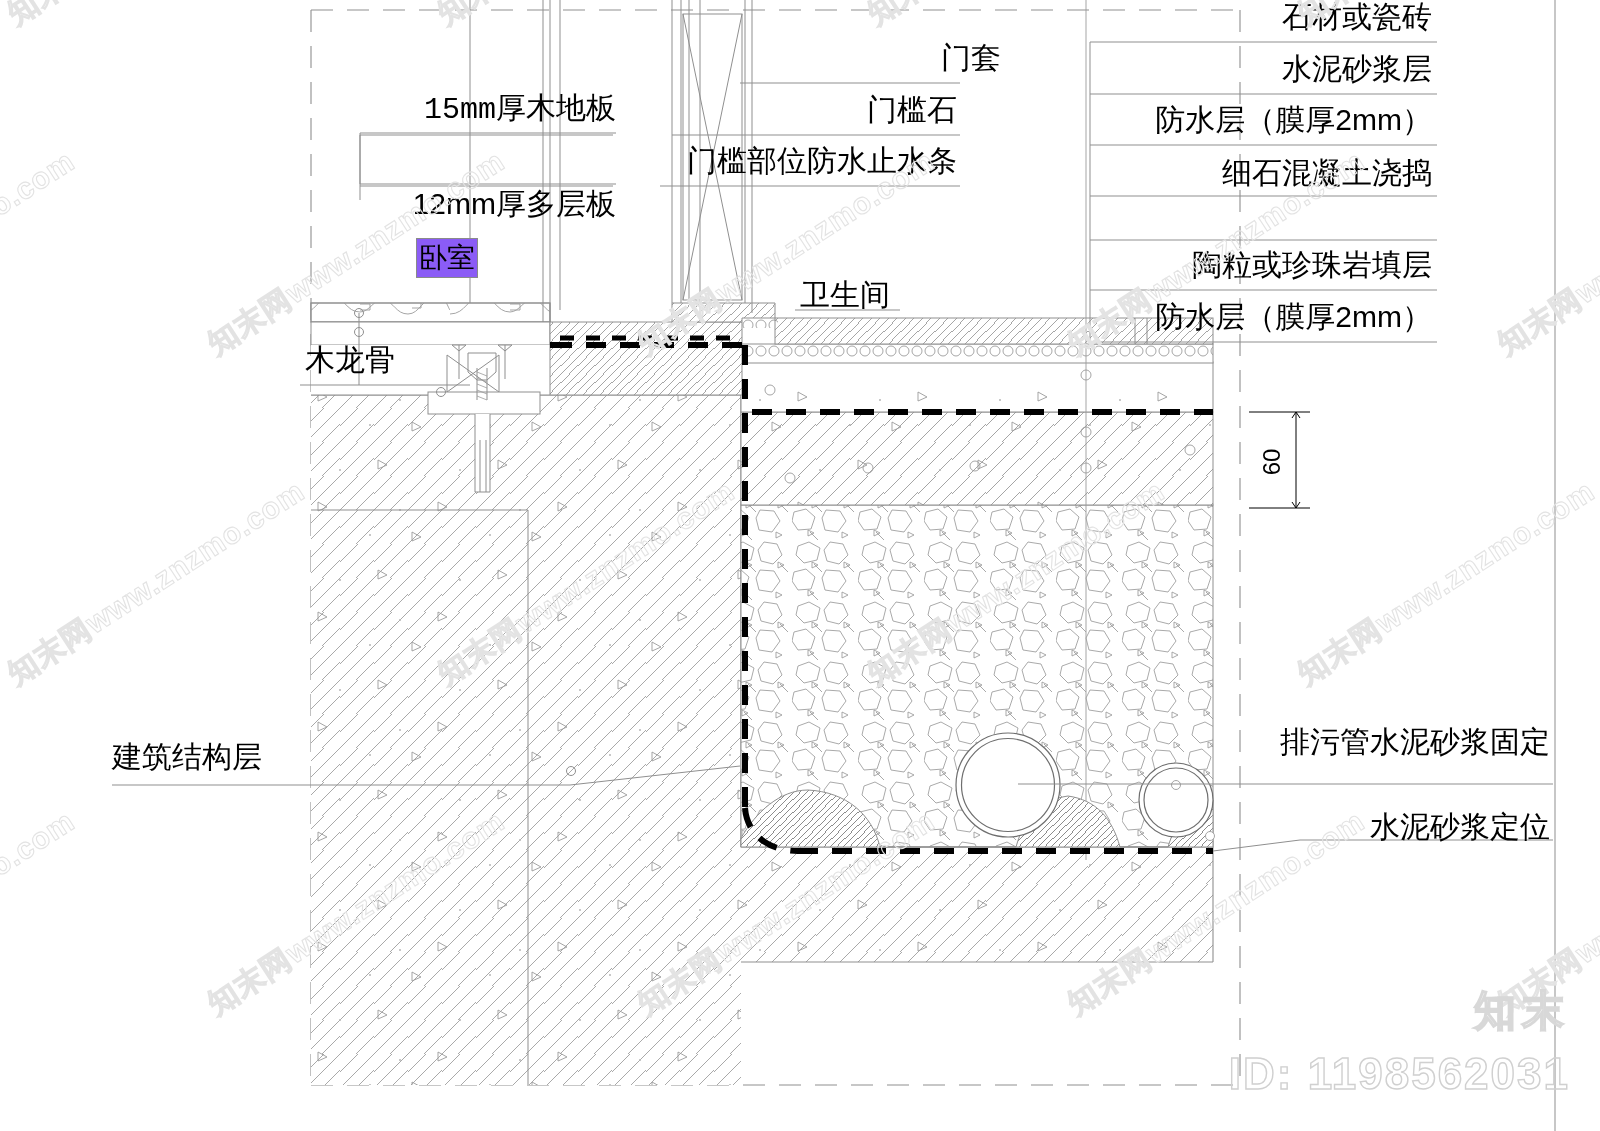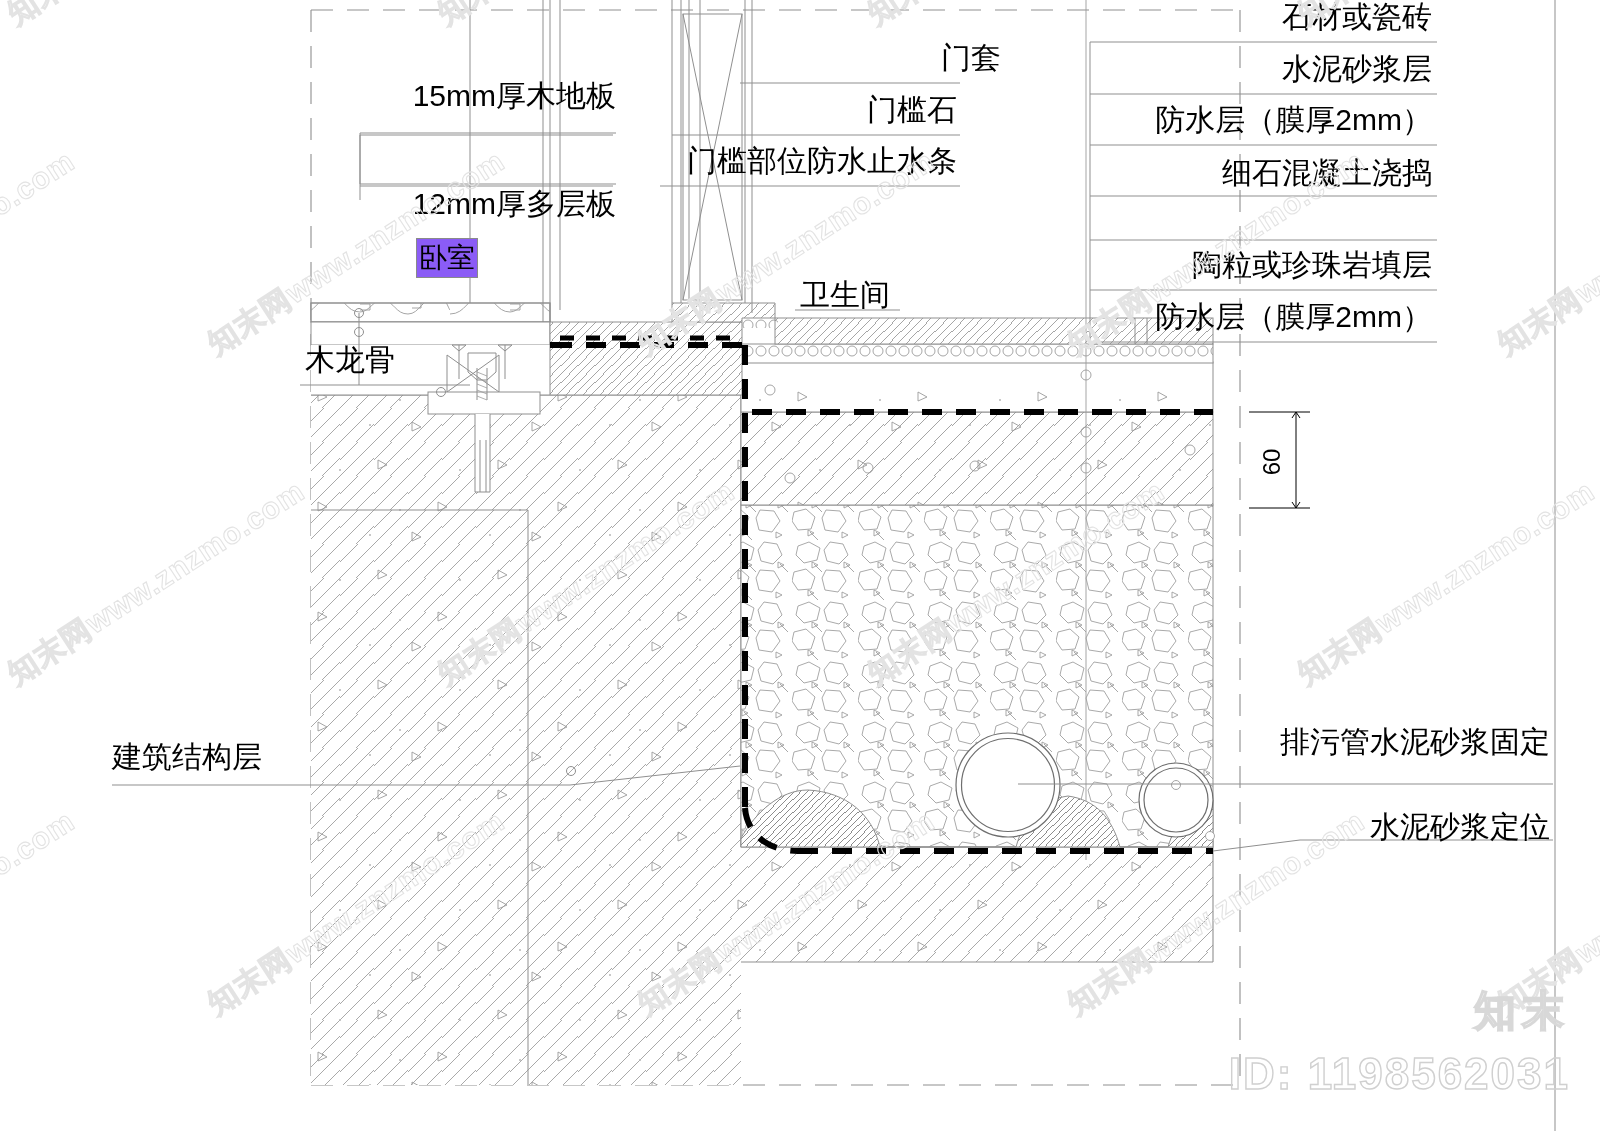--- a/index.html
+++ b/index.html
@@ -306,21 +306,21 @@
       <path d="M112,785 L570,785 L740,766"></path>
       <circle cx="571" cy="771" r="4.5"></circle>
 
       <path d="M795,310 L900,310"></path>
 
       <path d="M470,0 L470,303"></path>
     </g>
 
   </svg>
 
-  <div class="lbl r" style="left:616px;top:96px;">15mm厚木地板</div>
+  <div class="lbl r" style="left:616px;top:110px;font-family:Liberation Mono, monospace;">15mm厚木地板</div>
   <div class="lbl r" style="left:616px;top:160px;margin-top:44px;">12mm厚多层板</div>
   <div class="lbl l" style="left:305px;top:360px;">木龙骨</div>
   <div class="lbl l" style="left:112px;top:757px;text-align:right;">建筑结构层</div>
 
   <div class="lbl r" style="left:957px;top:58px;margin-left:44px;">门套</div>
   <div class="lbl r" style="left:957px;top:110px;">门槛石</div>
   <div class="lbl r" style="left:957px;top:161px;">门槛部位防水止水条</div>
 
   <div class="lbl r" style="left:1432px;top:17px;">石材或瓷砖</div>
   <div class="lbl r" style="left:1432px;top:69px;">水泥砂浆层</div>

